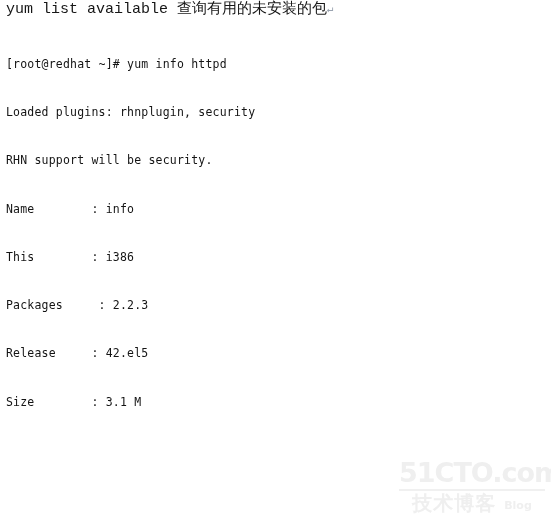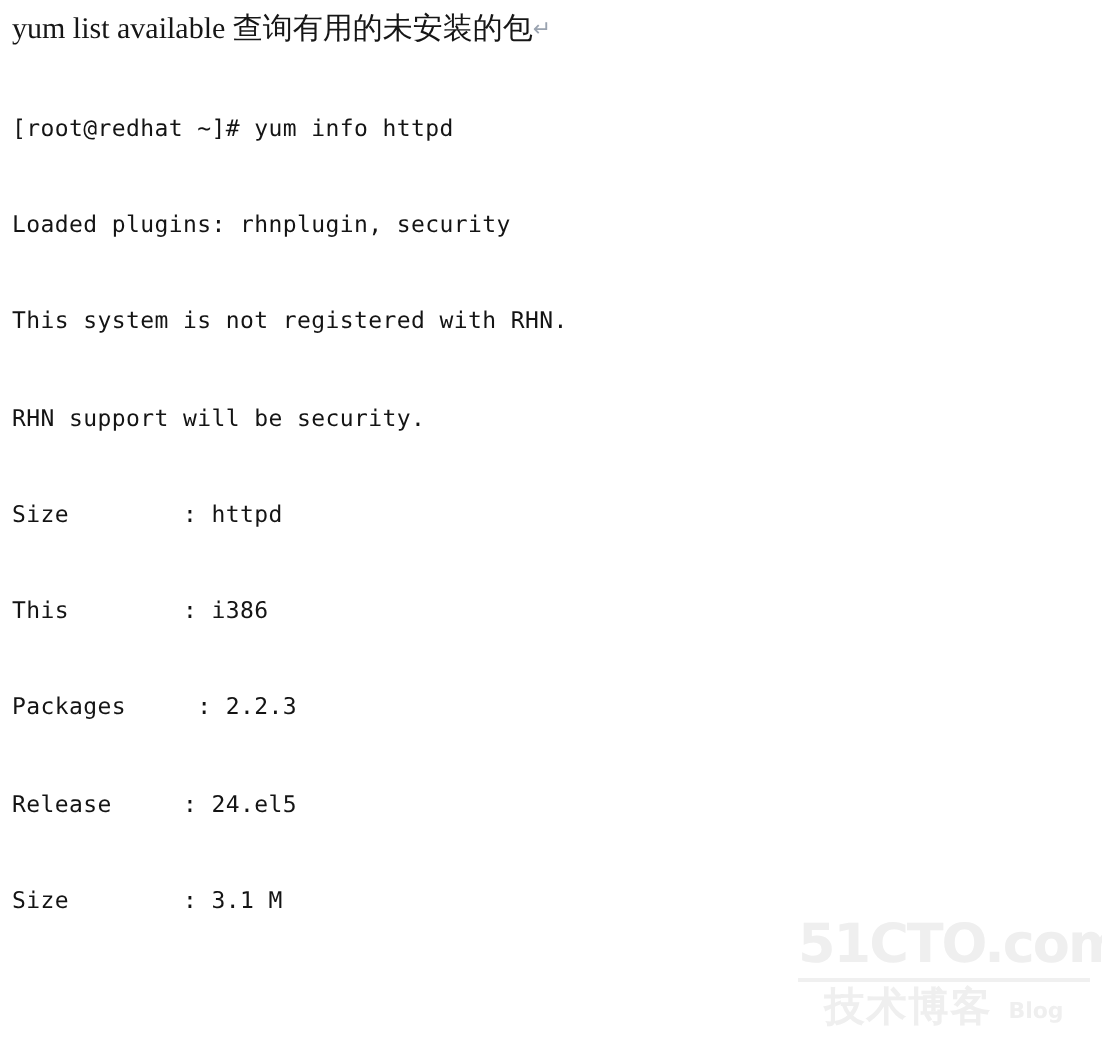--- a/index.html
+++ b/index.html
@@ -64,23 +64,23 @@
 
   
   #doc {
     position: relative;
     z-index: 2;
     padding: 0 6px;
   }
 
   
   .prose {
-    font-family: Liberation Serif, serif;
+    font-family: Liberation Mono, monospace;
     font-size: 15px;
-    line-height: 30px;
+    line-height: 19px;
     height: 22.5px;
     white-space: pre;
     color: #161616;
   }
   .prose .pilcrow {
     color: #9aa3b0;
     font-size: 11px;
     vertical-align: 1px;
   }
   .u   { text-decoration: underline; text-underline-offset: 2px; }
@@ -110,26 +110,25 @@
 </div>
 
 <div id="doc">
 
   <div class="prose"><span>yum list available</span><span>&nbsp;</span><span>查询有用的未安装的包</span><span class="pilcrow">↵</span></div>
 
 
   <div id="terminal">
     <div class="tline">[root@redhat ~]# yum info httpd</div>
     <div class="tline">Loaded plugins: rhnplugin, security</div>
-    <div class="tline">This system is not registered with RHN.</div>
     <div class="tline">RHN support will be security.</div>
-    <div class="tline">Size        : httpd</div>
+    <div class="tline">Name        : info</div>
     <div class="tline">This        : i386</div>
     <div class="tline">Packages     : 2.2.3</div>
-    <div class="tline">Release     : 24.el5</div>
+    <div class="tline">Release     : 42.el5</div>
     <div class="tline">Size        : 3.1 M</div>
     
     
     
     
     
     
   </div>
 
 </div>

